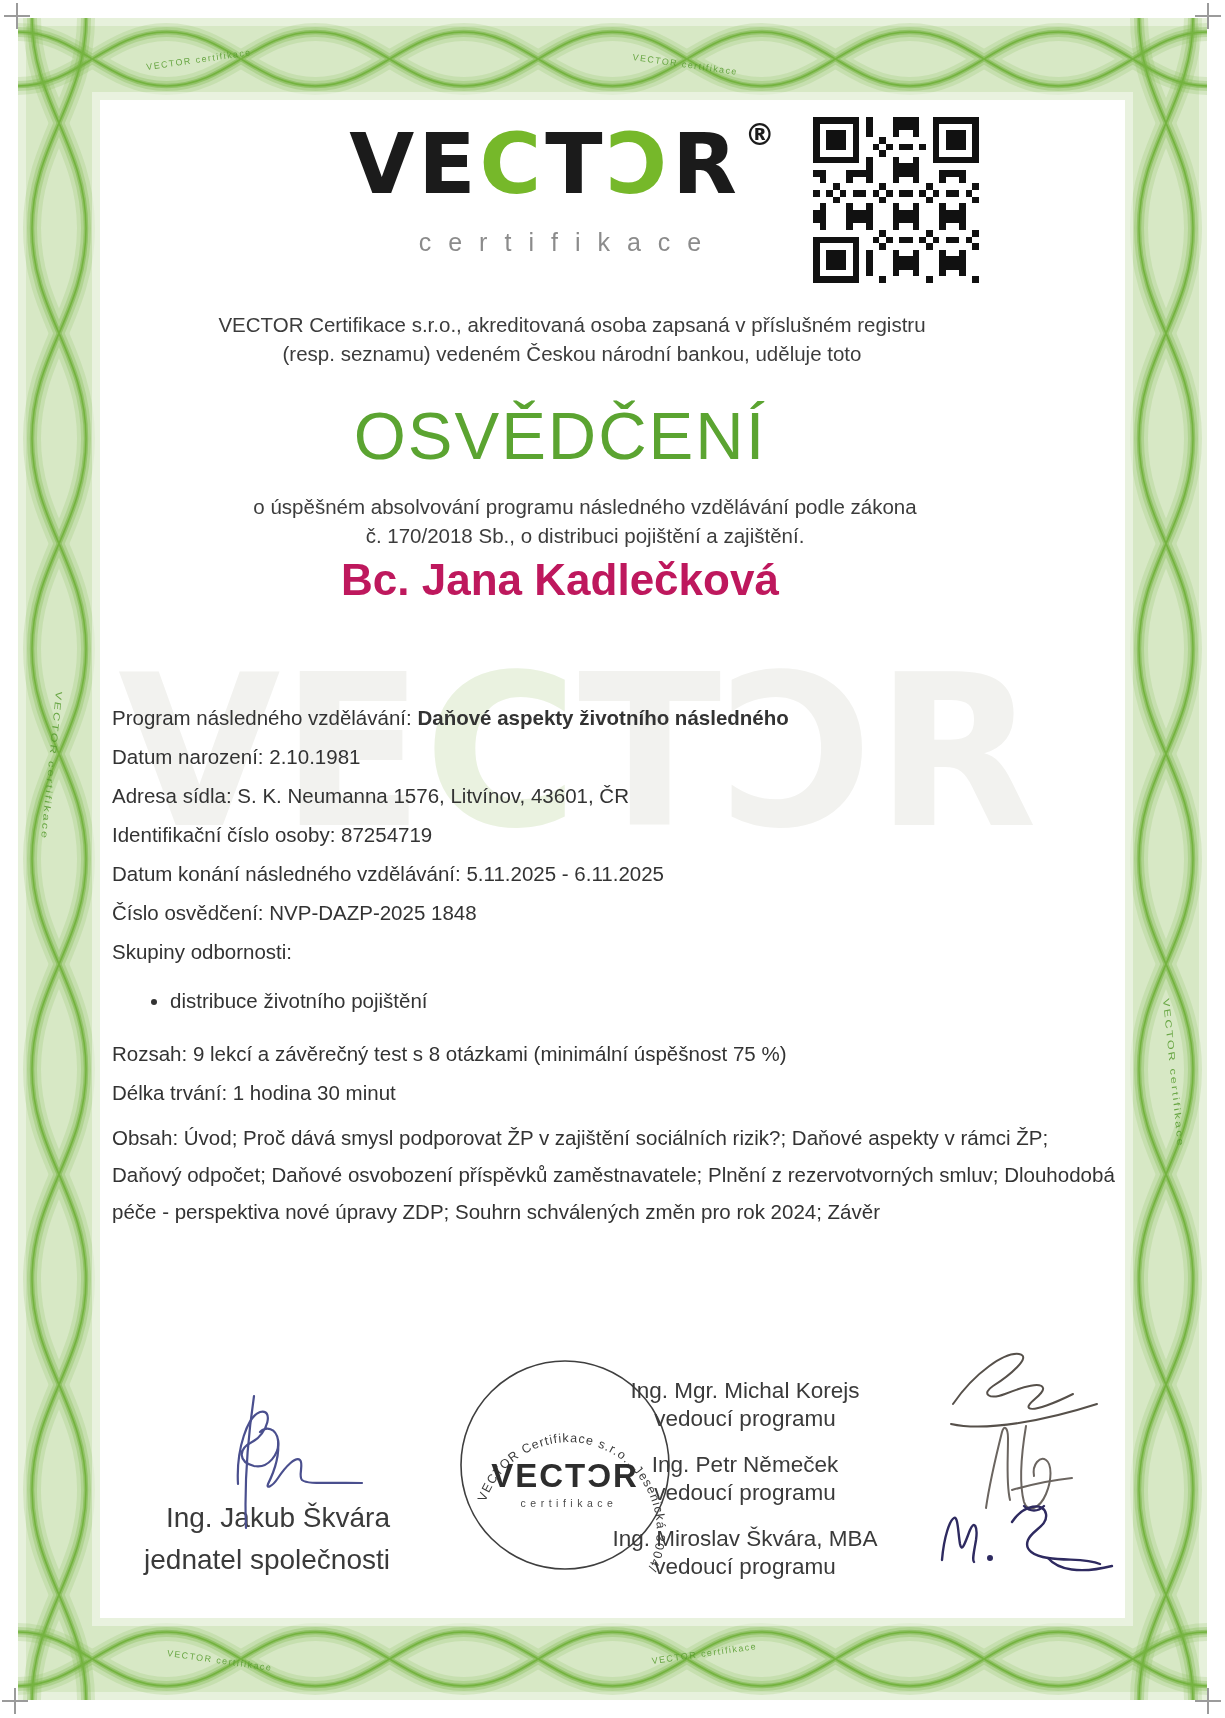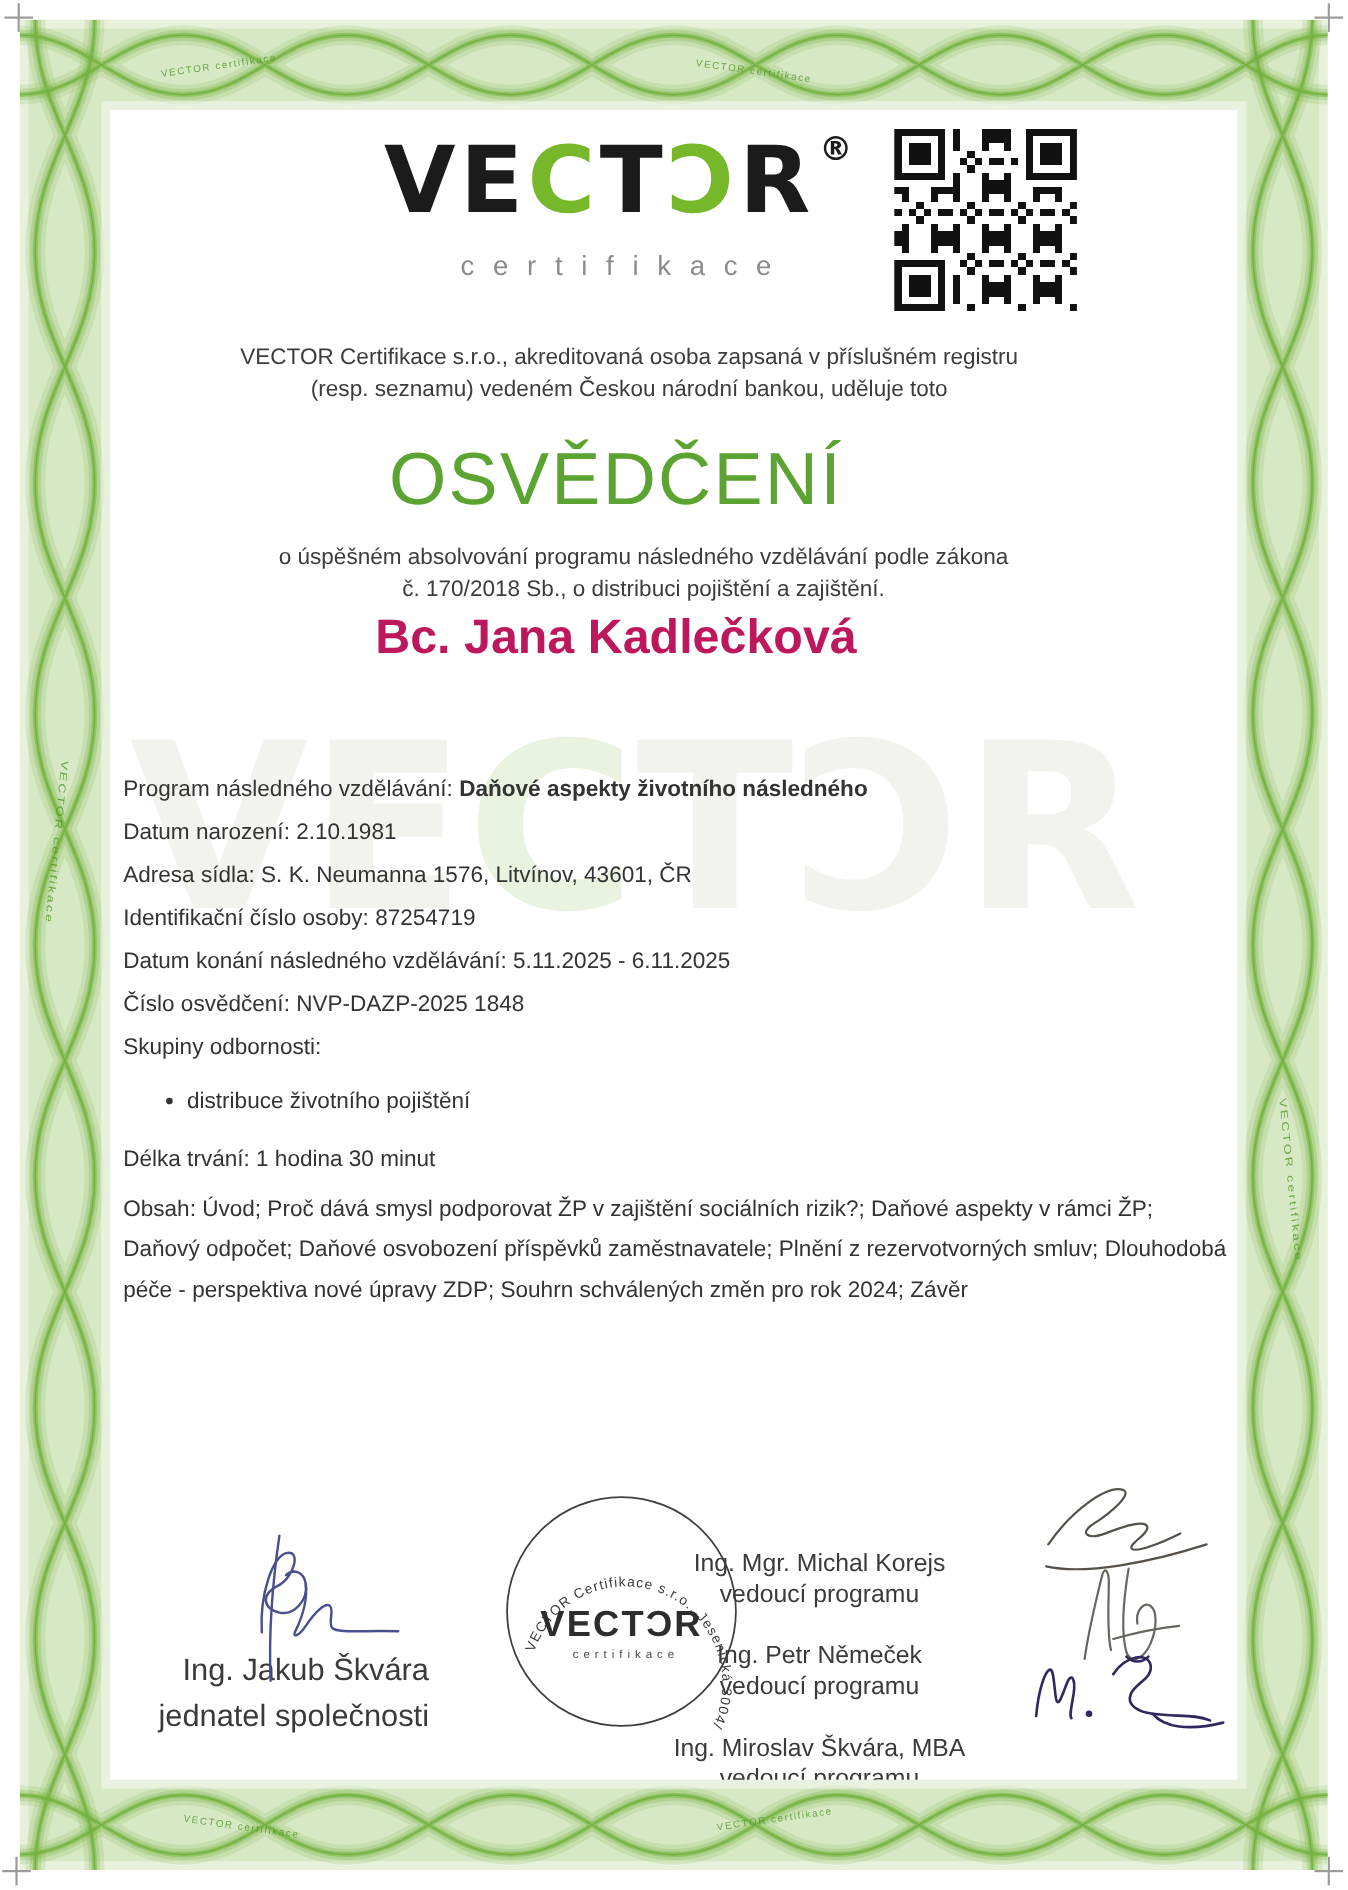--- a/index.html
+++ b/index.html
@@ -49,21 +49,21 @@
   .details .content-par{line-height:37px;margin-top:2px;}
   
   .sig-svg{position:absolute;z-index:2;}
   .sig-left{left:108px;top:1288px;width:160px;height:150px;}
   .left-name{position:absolute;left:40px;top:1402px;width:250px;text-align:right;font-size:28px;
              color:#3a3a3a;z-index:1;}
   .left-name .role{margin-top:10px;}
   .stamp{position:absolute;left:355px;top:1255px;width:220px;height:220px;z-index:1;}
   .leads{position:absolute;left:495px;top:1278px;width:300px;text-align:center;font-size:22.5px;
          line-height:26px;color:#3a3a3a;z-index:1;}
-  .leads .lead{margin-bottom:20px;margin-top:30px;}
+  .leads .lead{margin-bottom:20px;}
   .leads .role{margin-top:2px;}
   .sig-korejs{left:845px;top:1242px;width:160px;height:100px;}
   .sig-nemecek{left:868px;top:1320px;width:110px;height:100px;}
   .sig-skvara{left:828px;top:1396px;width:190px;height:90px;}
   
   .footer{position:absolute;left:18px;top:1474px;width:992px;display:flex;justify-content:space-between;
           align-items:baseline;font-size:22.5px;color:#3a3a3a;z-index:1;}
   .green-text{color:#76b543;}
   svg text{font-family:"Liberation Sans","DejaVu Sans",sans-serif;}
 </style>
@@ -418,20 +418,21 @@
       <div class="row"><span>Program následného vzdělávání: </span><strong>Daňové aspekty životního následného</strong></div>
       <div class="row">Datum narození: 2.10.1981</div>
       <div class="row">Adresa sídla: S. K. Neumanna 1576, Litvínov, 43601, ČR</div>
       <div class="row">Identifikační číslo osoby: 87254719</div>
       <div class="row">Datum konání následného vzdělávání: 5.11.2025 - 6.11.2025</div>
       <div class="row">Číslo osvědčení: NVP-DAZP-2025 1848</div>
       <div class="row">Skupiny odbornosti:</div>
       <ul>
         <li>distribuce životního pojištění</li>
       </ul>
+      <div class="row">Rozsah: 9 lekcí a závěrečný test s 8 otázkami (minimální úspěšnost 75 %)</div>
       <div class="row">Délka trvání: 1 hodina 30 minut</div>
       <div class="content-par">Obsah: Úvod; Proč dává smysl podporovat ŽP v zajištění sociálních rizik?; Daňové aspekty v rámci ŽP; Daňový odpočet; Daňové osvobození příspěvků zaměstnavatele; Plnění z rezervotvorných smluv; Dlouhodobá péče - perspektiva nové úpravy ZDP; Souhrn schválených změn pro rok 2024; Závěr</div>
     </div>
 
     <svg class="sig-svg sig-left" viewBox="0 0 160 150">
       <g fill="none" stroke="#4a4f8e" stroke-width="2.2" stroke-linecap="round">
         <path d="M46,8 C41,42 36,92 38,140"></path>
         <path d="M30,96 C28,60 40,28 52,24 C66,20 60,46 44,54 C30,61 30,74 46,78 C60,81 72,66 70,52 C68,40 58,38 52,44"></path>
         <path d="M70,52 C72,70 64,88 60,96 C58,101 64,99 70,90 C78,78 88,68 92,72 C96,76 90,88 94,92 C100,97 120,94 154,95"></path>
       </g>

